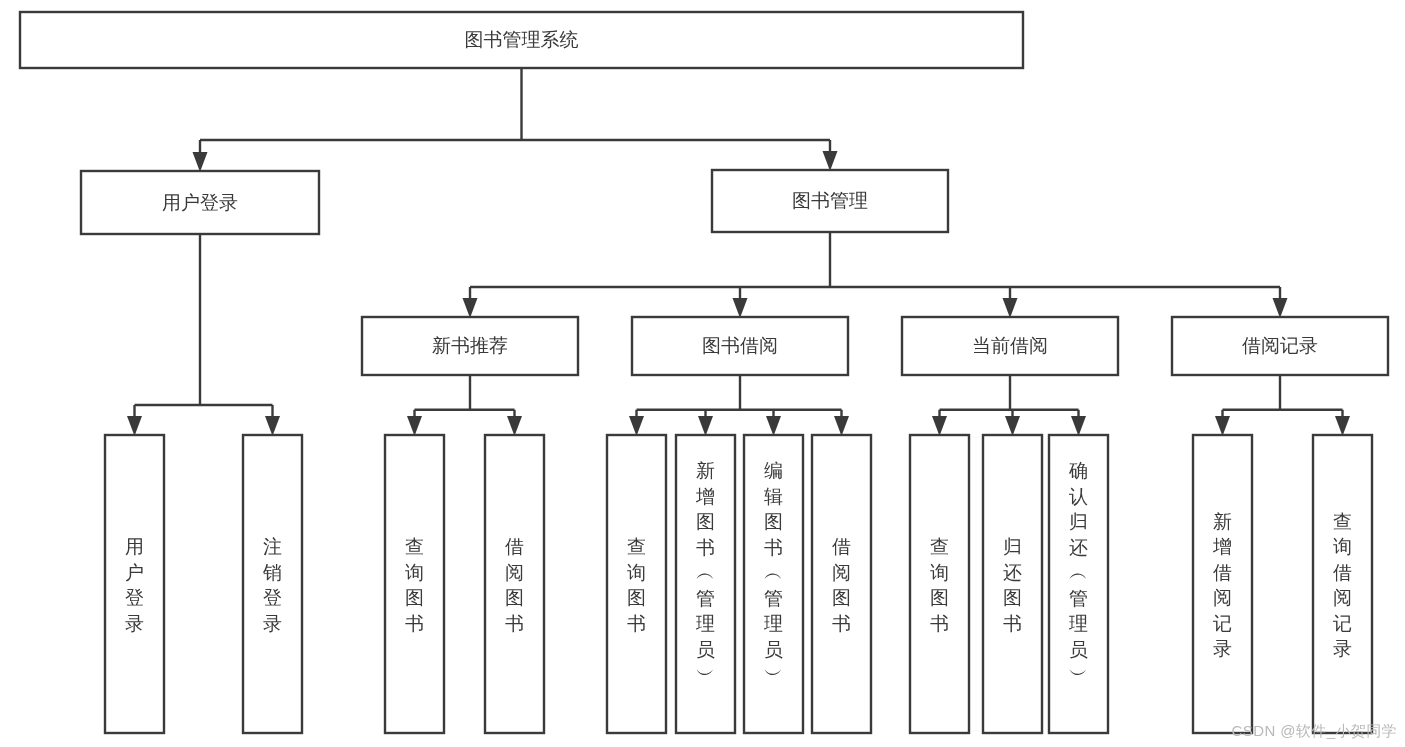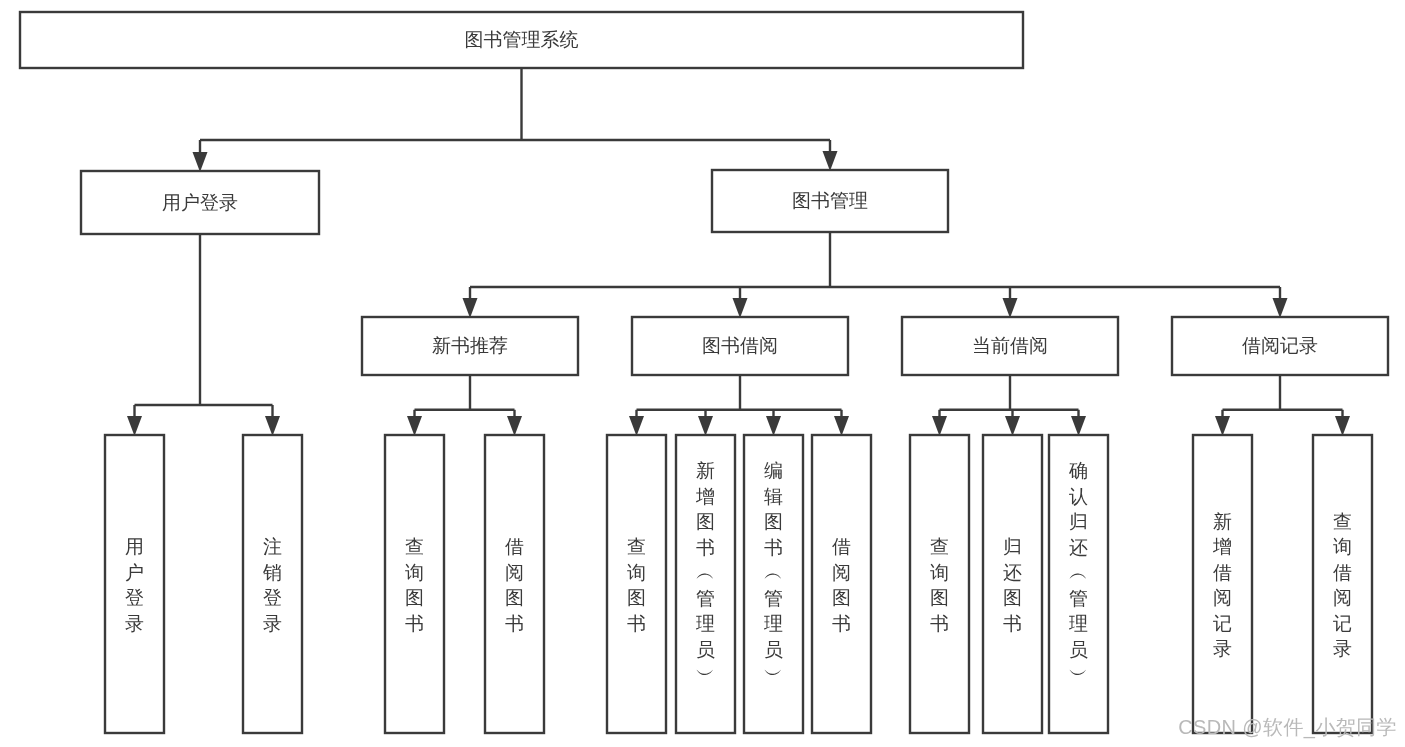--- a/index.html
+++ b/index.html
@@ -51,21 +51,21 @@
   }
   .arrow-head {
     fill: #3a3a3a;
     stroke: none;
   }
   .watermark {
     position: absolute;
     right: 8px;
     bottom: 6px;
     font-family: "Liberation Sans", "DejaVu Sans", sans-serif;
-    font-size: 20px;
+    font-size: 15px;
     color: #b9b9b9;
     white-space: nowrap;
     letter-spacing: 0.4px;
   }
 </style>
 </head>
 <body>
 
 <div id="diagram-root">
   <svg class="flow" viewBox="0 0 1405 747">

